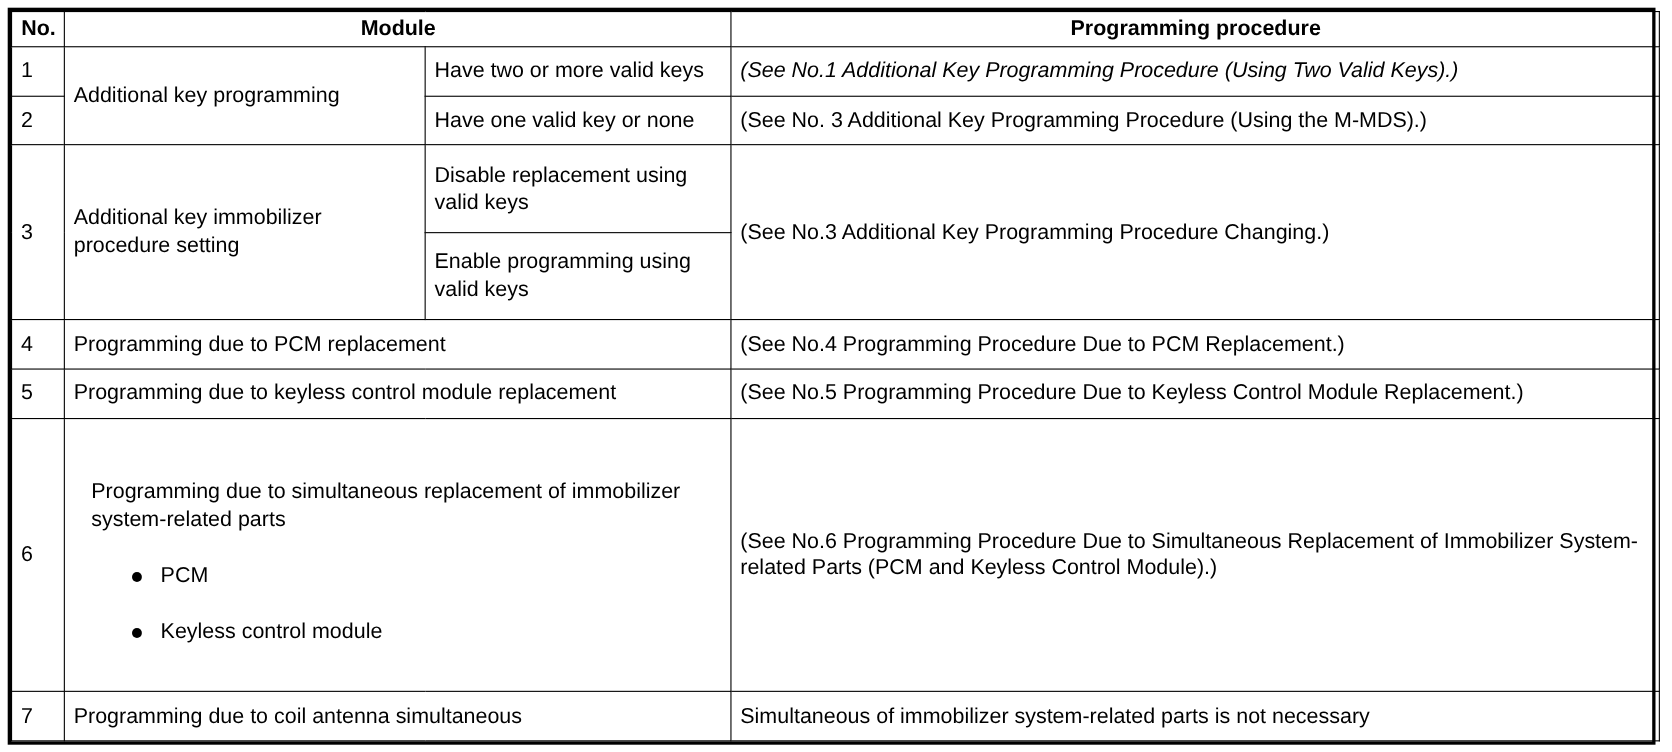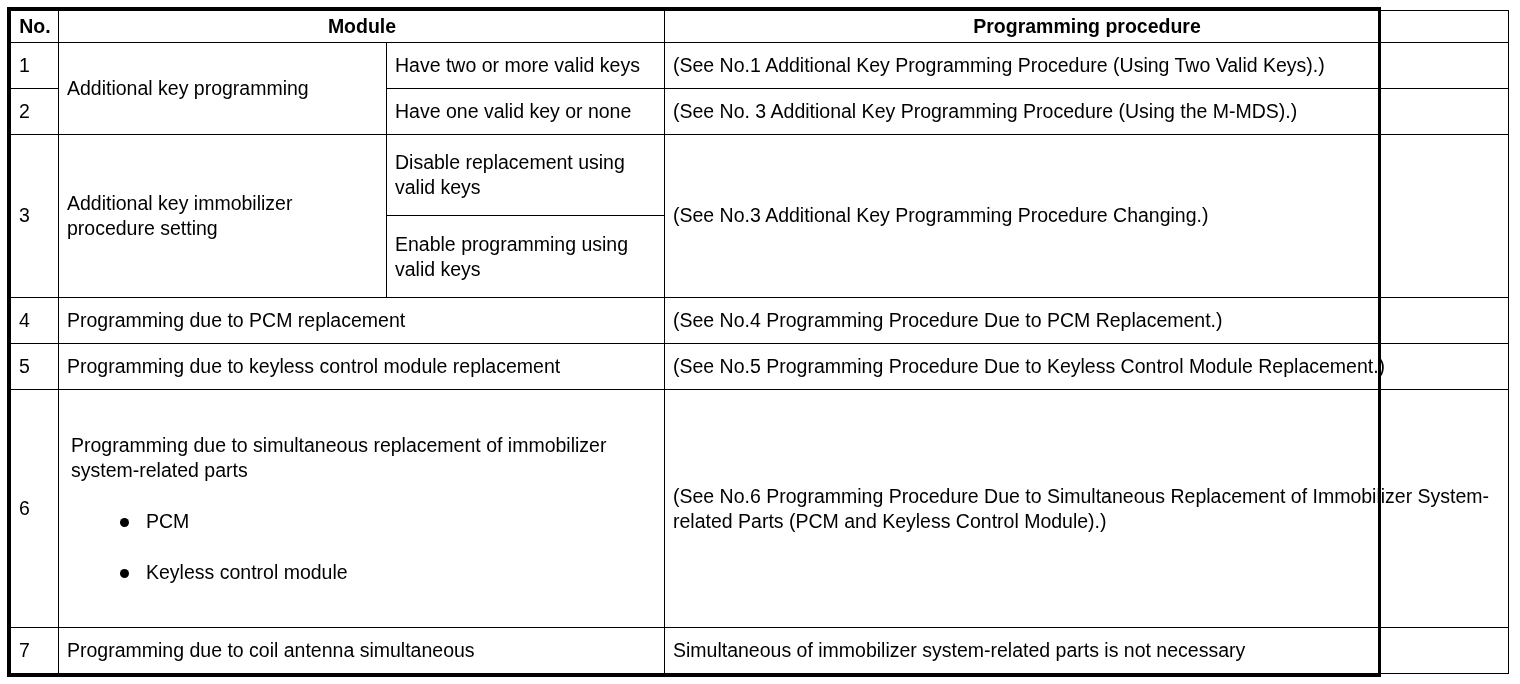--- a/index.html
+++ b/index.html
@@ -12,21 +12,21 @@
     height: 684px;
     font-family: "Liberation Sans", sans-serif;
     color: #000000;
     overflow: hidden;
   }
 
   .table-wrap {
     position: absolute;
     left: 7px;
     top: 7px;
-    width: 1374px;
+    width: 1498px;
     height: 670px;
     box-sizing: border-box;
     border: 3px solid #000;
   }
 
   table.spec {
     width: 100%;
     height: 100%;
     border-collapse: collapse;
     table-layout: fixed;
@@ -50,21 +50,21 @@
     text-align: center;
     vertical-align: middle;
   }
 
   
   col.c-no      { width: 48px; }
   col.c-svc1    { width: 328px; }
   col.c-svc2    { width: 278px; }
   col.c-proc    { width: 844px; }
 
-  .va-top    { vertical-align: top; }
+  .va-top    { vertical-align: top; font-style: italic; }
   .va-mid    { vertical-align: middle; }
 
   .no-cell {
     text-align: left;
     padding-left: 6px;
     padding-right: 2px;
   }
 
   .bullet-list {
     margin: 3px;
@@ -79,21 +79,21 @@
   .bullet-list li::before {
     content: "";
     position: absolute;
     left: 50px;
     top: 9px;
     width: 9px;
     height: 9px;
     background: #000;
     border-radius: 50%;
   }
-  .row6-intro { margin: 4px; }
+  .row6-intro { margin: 16px; }
 </style>
 </head>
 <body>
 
 <div class="table-wrap">
   <table class="spec">
     <colgroup>
       <col class="c-no">
       <col class="c-svc1">
       <col class="c-svc2">

